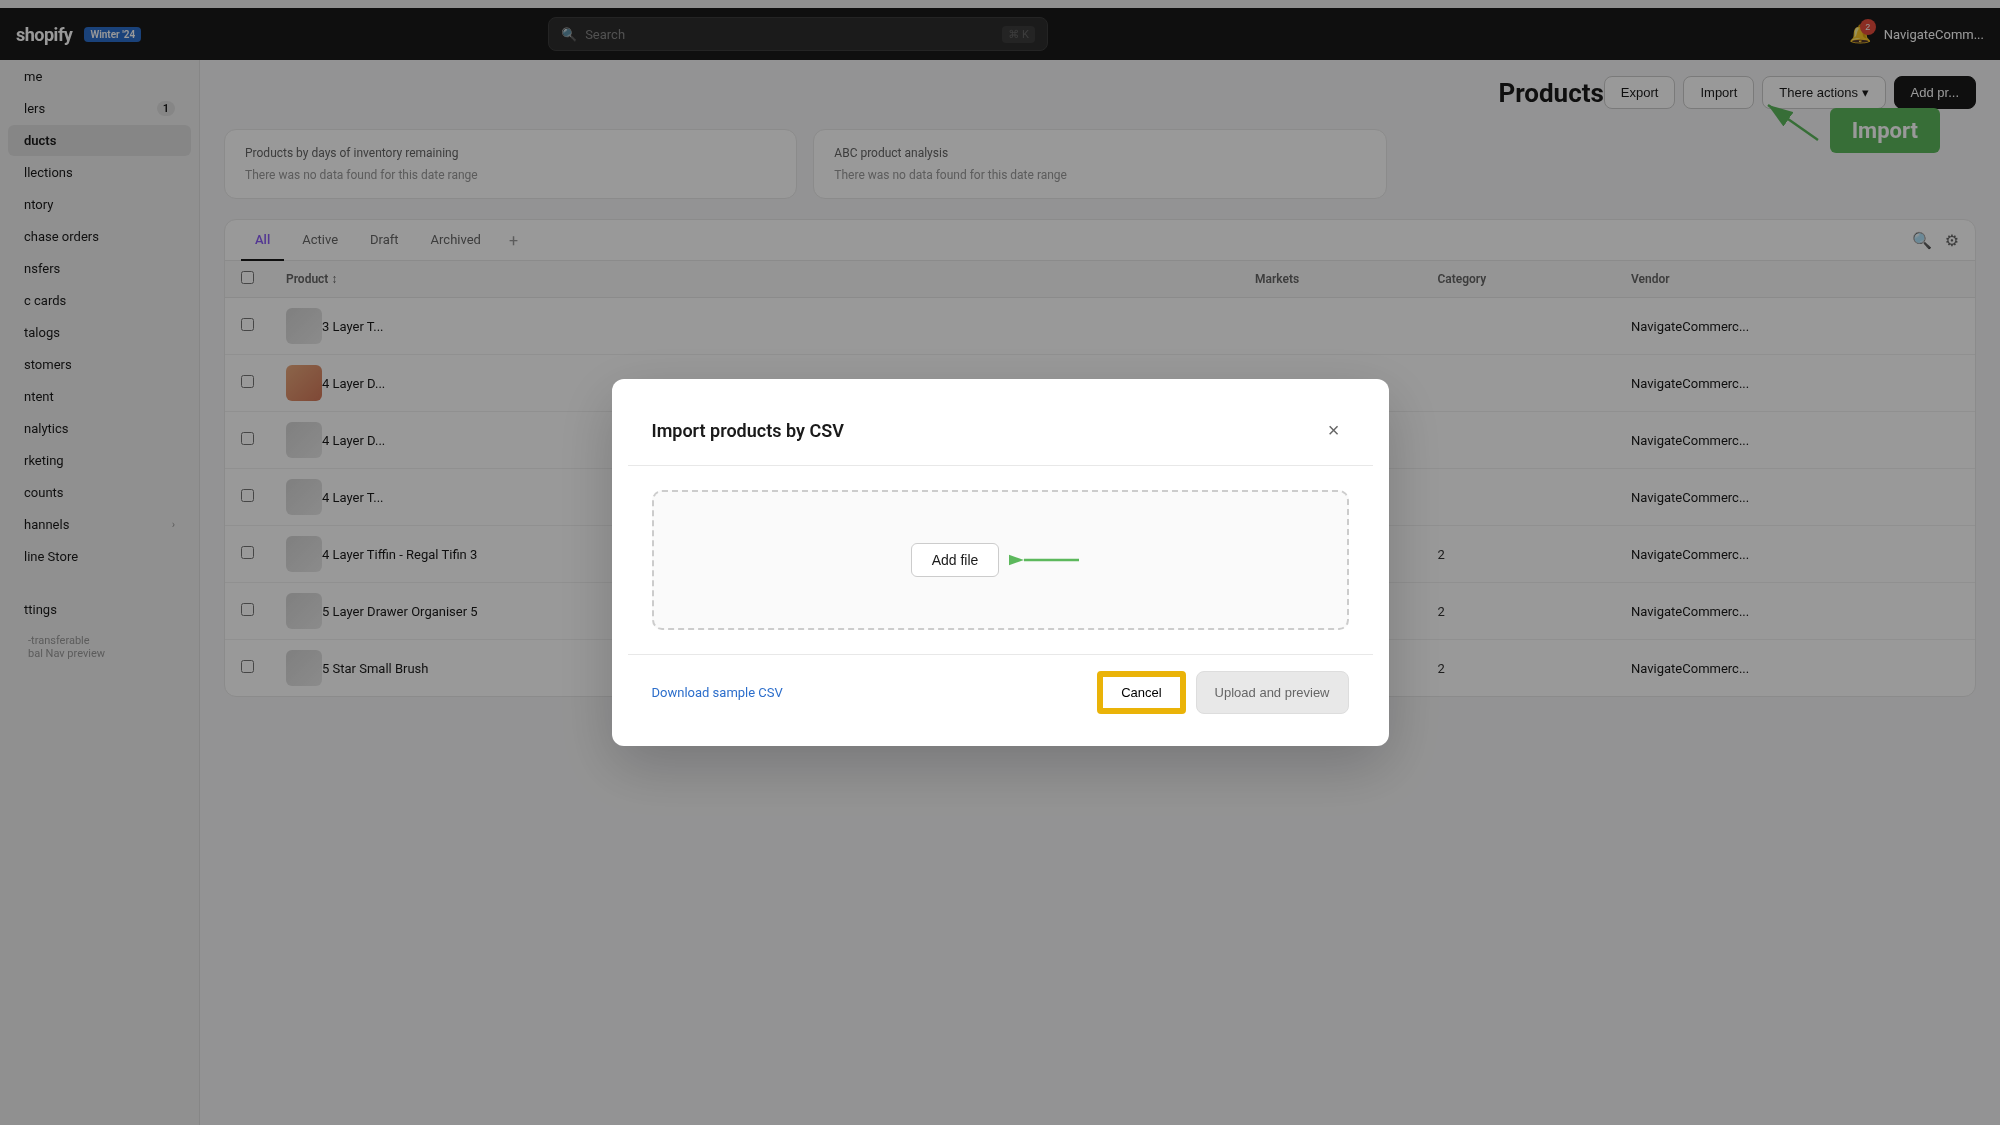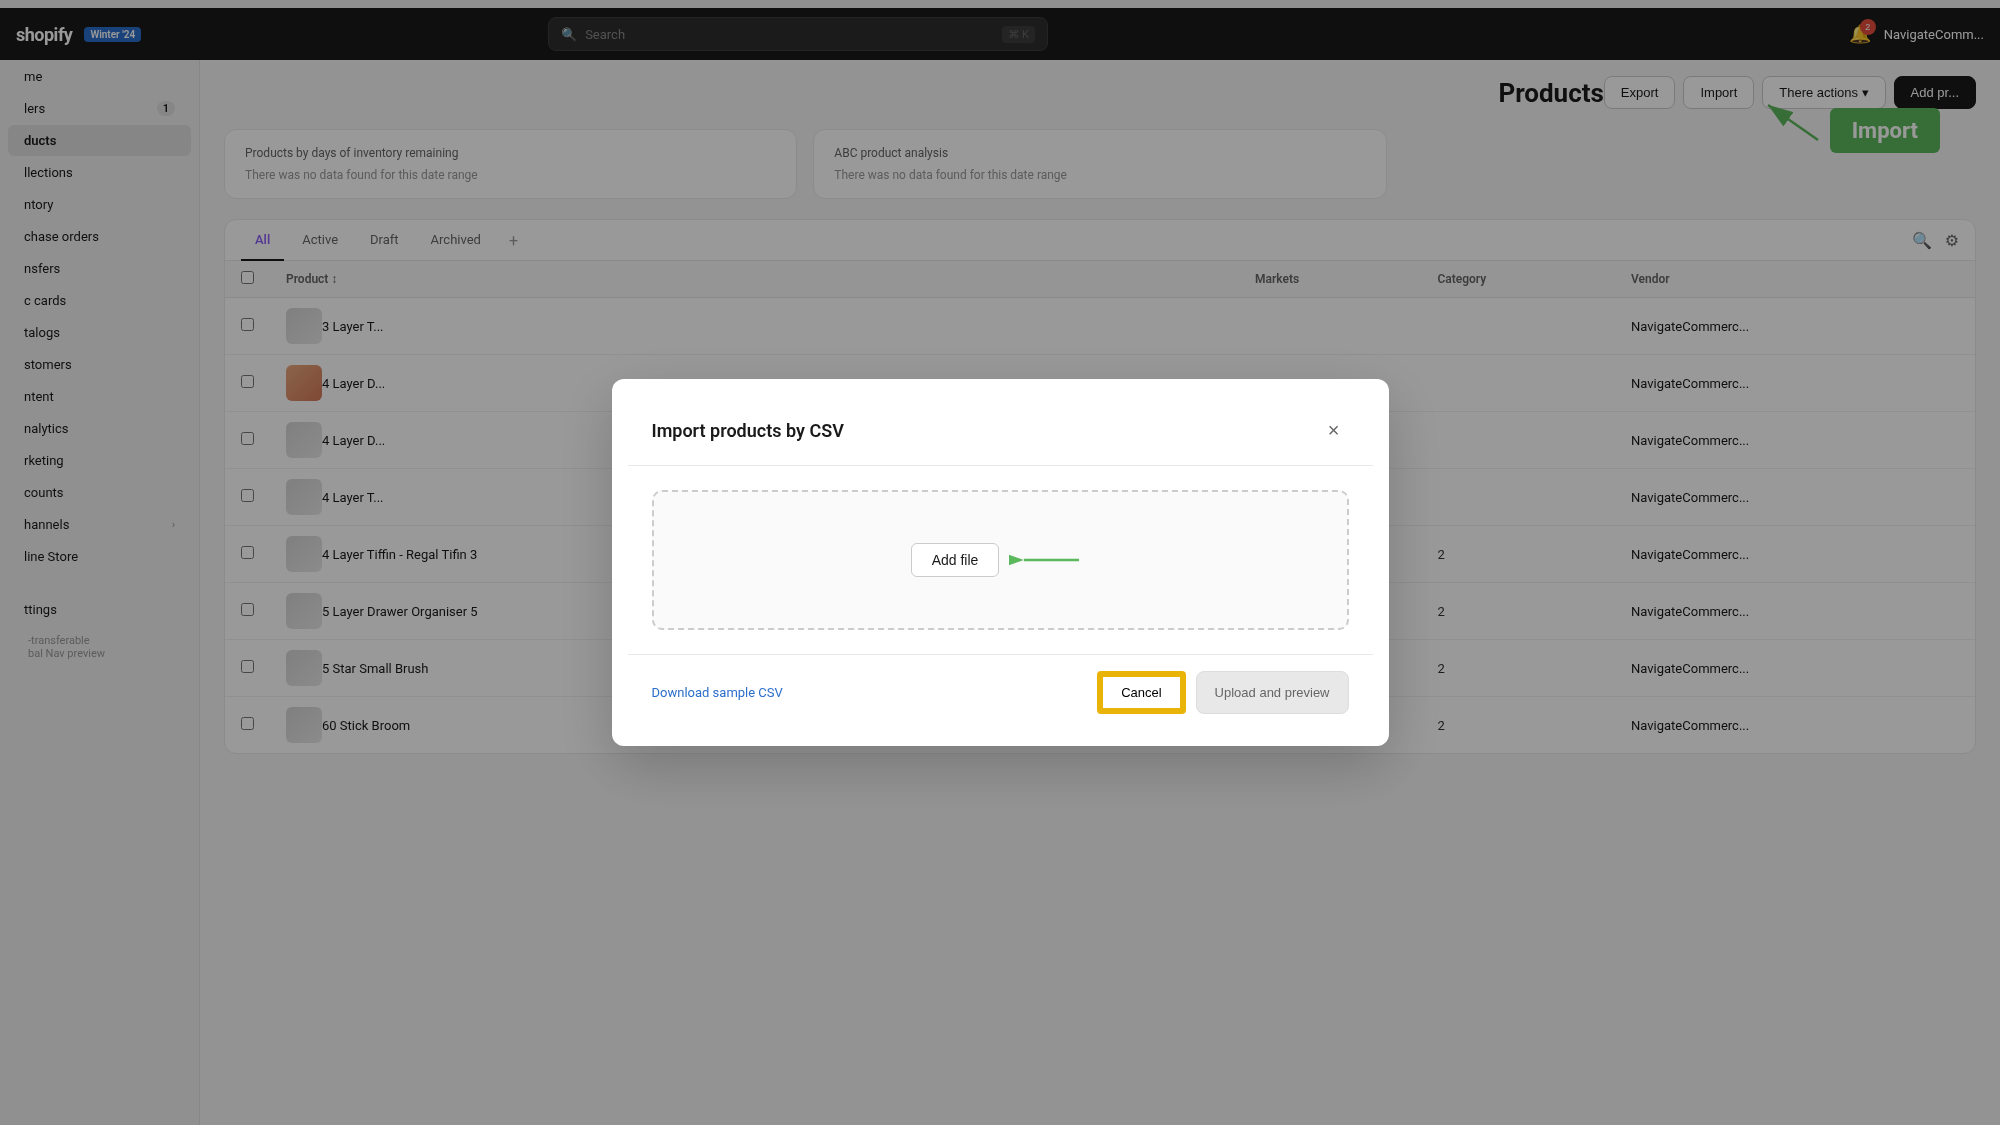--- a/index.html
+++ b/index.html
@@ -576,36 +576,20 @@
           </div>
           <span>5 Star Small Brush</span>
         </div>
       </td>
       <td><span class="status-badge status-active">Active</span></td>
       <td><span class="stock-text">50 in stock</span></td>
       <td class="num-cell">2</td>
       <td class="num-cell">2</td>
       <td>NavigateCommerc...</td>
     </tr>
-            <tr>
-      <td class="checkbox-col"><input type="checkbox" style=""></td>
-      <td>
-        <div class="product-cell">
-          <div class="product-thumb">
-            <div style="width:100%;height:100%;background: linear-gradient(135deg, #d5d5d5 0%, #e8e8e8 100%);"></div>
-          </div>
-          <span>60 Stick Broom</span>
-        </div>
-      </td>
-      <td><span class="status-badge status-active">Active</span></td>
-      <td><span class="stock-text">53 in stock</span></td>
-      <td class="num-cell">2</td>
-      <td class="num-cell">2</td>
-      <td>NavigateCommerc...</td>
-    </tr>
           </tbody>
       </table>
     </div>
   </main>
 </div>
 
 <div style="position:fixed; top:95px; right:162px; z-index:300; pointer-events:none;">
   
   <svg width="80" height="50">
     <defs>

